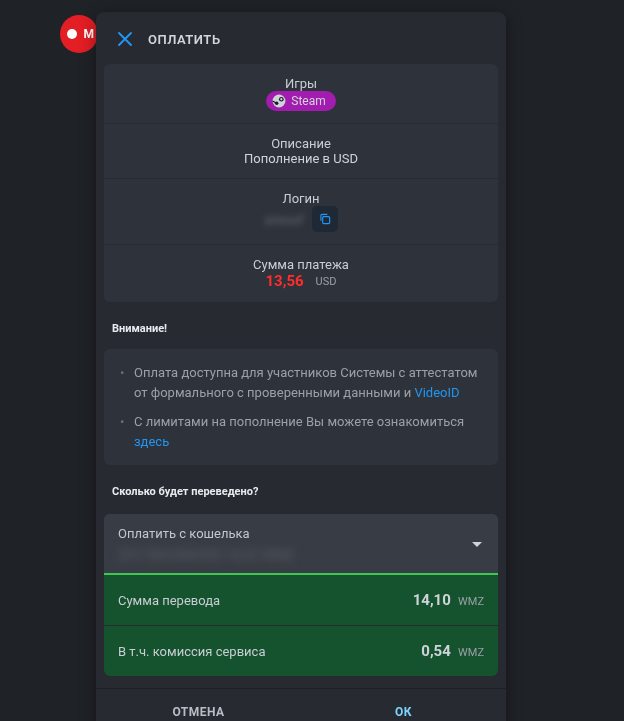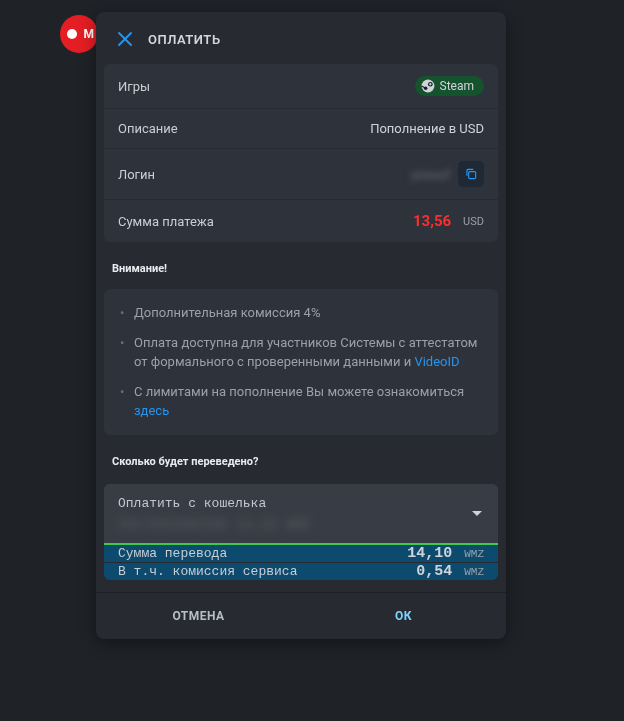--- a/index.html
+++ b/index.html
@@ -86,36 +86,37 @@
       border-radius: 6px;
       overflow: hidden;
     }
     .detail-row {
       display: flex;
       justify-content: space-between;
       align-items: center;
       padding: 12px 14px;
       border-bottom: 1px solid #272a31;
       font-size: 13px;
+      flex-direction: column;
     }
     .detail-row:last-child {
       border-bottom: none;
       justify-content: space-between;
     }
     .detail-label {
       color: #c9cdd4;
     }
     .detail-value {
       color: #d0d4da;
       display: flex;
       align-items: center;
       gap: 8px;
     }
     .steam-pill {
-      background: #14532d;
+      background: #a21caf;
       border-radius: 12px;
       padding: 3px 10px 3px 6px;
       display: flex;
       align-items: center;
       gap: 5px;
       font-size: 12px;
       color: #d0d4da;
     }
     .steam-icon {
       width: 14px;
@@ -183,24 +184,23 @@
       left: 0;
       color: #6a6f78;
     }
     .link {
       color: #2196f3;
       cursor: pointer;
       text-decoration: none;
     }
     .wallet-block {
       margin: 6px 8px 0;
-      background: #0c4a6e;
+      background: #14532d;
       border-radius: 6px;
       overflow: hidden;
-      font-family: Liberation Mono, monospace;
     }
     .wallet-select {
       background: #383c44;
       padding: 12px 14px 10px;
       border-bottom: 2px solid #3ec84f;
       position: relative;
       cursor: pointer;
     }
     .wallet-select-label {
       font-size: 13px;
@@ -220,21 +220,21 @@
       width: 0;
       height: 0;
       border-left: 5px solid transparent;
       border-right: 5px solid transparent;
       border-top: 5px solid #d0d4da;
     }
     .transfer-row {
       display: flex;
       justify-content: space-between;
       align-items: center;
-      padding: 0 14px;
+      padding: 16px 14px;
       border-bottom: 1px solid #272a31;
       font-size: 13px;
       text-align: right;
     }
     .transfer-row:last-of-type {
       border-bottom: none;
     }
     .transfer-value {
       font-weight: 700;
       color: #d0d4da;
@@ -315,21 +315,20 @@
       <span class="detail-value">
         <span class="amount-value">13,56</span>
         <span class="currency-small">USD</span>
       </span>
     </div>
   </div>
 
   <div class="section-title">Внимание!</div>
   <div class="notice-box">
     <ul>
-      <li>Дополнительная комиссия 4%</li>
       <li>
         <span>Оплата доступна для участников Системы с аттестатом от формального с проверенными данными и </span><a class="link">VideoID</a>
       </li>
       <li>
         <span>С лимитами на пополнение Вы можете ознакомиться </span><a class="link">здесь</a>
       </li>
     </ul>
   </div>
 
   <div class="section-title">Сколько будет переведено?</div>

